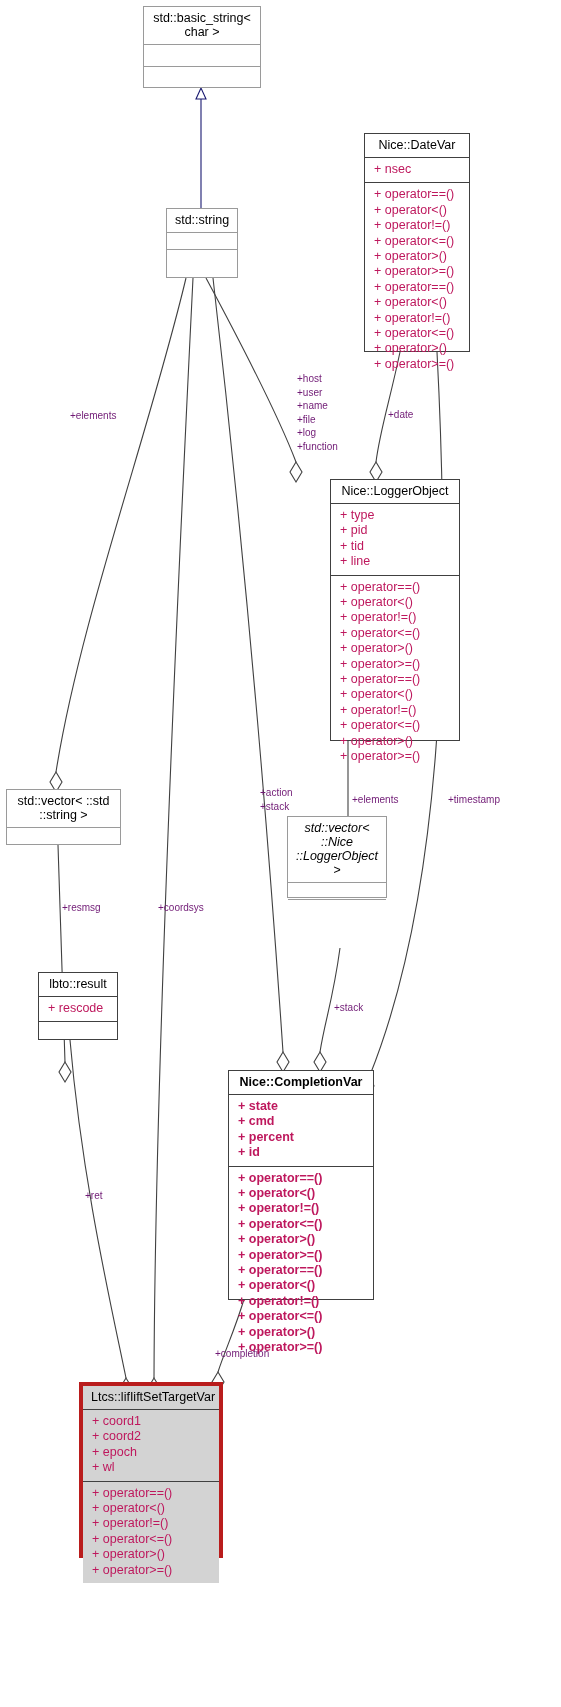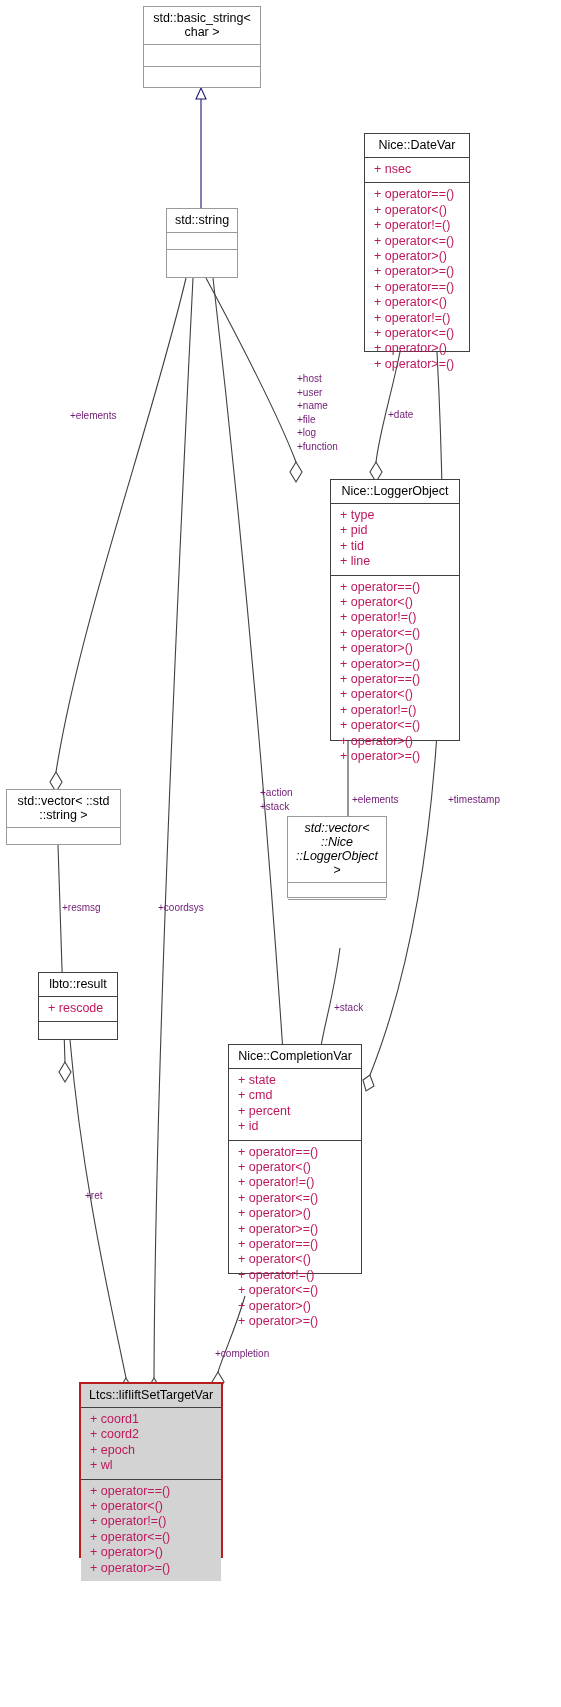--- a/index.html
+++ b/index.html
@@ -13,21 +13,21 @@
 
   
   .node{
     position:absolute;
     background:#ffffff;
     border:1px solid #9a9a9a;
     box-sizing:border-box;
     z-index:5;
   }
   .node.strong{border:1px solid #404040;}
-  .node.highlight{background:#d3d3d3;border:2px solid #b91c1c;}
+  .node.highlight{background:#d3d3d3;border:4px solid #b91c1c;}
   .node.highlight .sec{background:#d3d3d3;}
   .sec{box-sizing:border-box;}
   .sec + .sec{border-top:1px solid #9a9a9a;}
   .node.strong .sec + .sec{border-top:1px solid #404040;}
   .node.highlight .sec + .sec{border-top:1px solid #404040;}
 
   .title{
     text-align:center;
     font-size:12.5px;
     color:#000;
@@ -205,21 +205,21 @@
   </div>
 
   <div class="node strong" style="left:26px;top:972px;width:80px;height:68px;margin-left:12px;">
     <div class="sec title">lbto::result</div>
     <div class="sec members">
       <div class="m">+ rescode</div>
     </div>
     <div class="sec" style="height:14px;"></div>
   </div>
 
-  <div class="node strong" style="left:228px;top:1044px;width:134px;height:230px;">
+  <div class="node strong" style="left:228px;top:1070px;width:146px;height:230px;font-weight:bold;">
     <div class="sec title">Nice::CompletionVar</div>
     <div class="sec members">
       <div class="m">+ state</div>
       <div class="m">+ cmd</div>
       <div class="m">+ percent</div>
       <div class="m">+ id</div>
     </div>
     <div class="sec members">
       <div class="m">+ operator==()</div>
       <div class="m">+ operator&lt;()</div>

